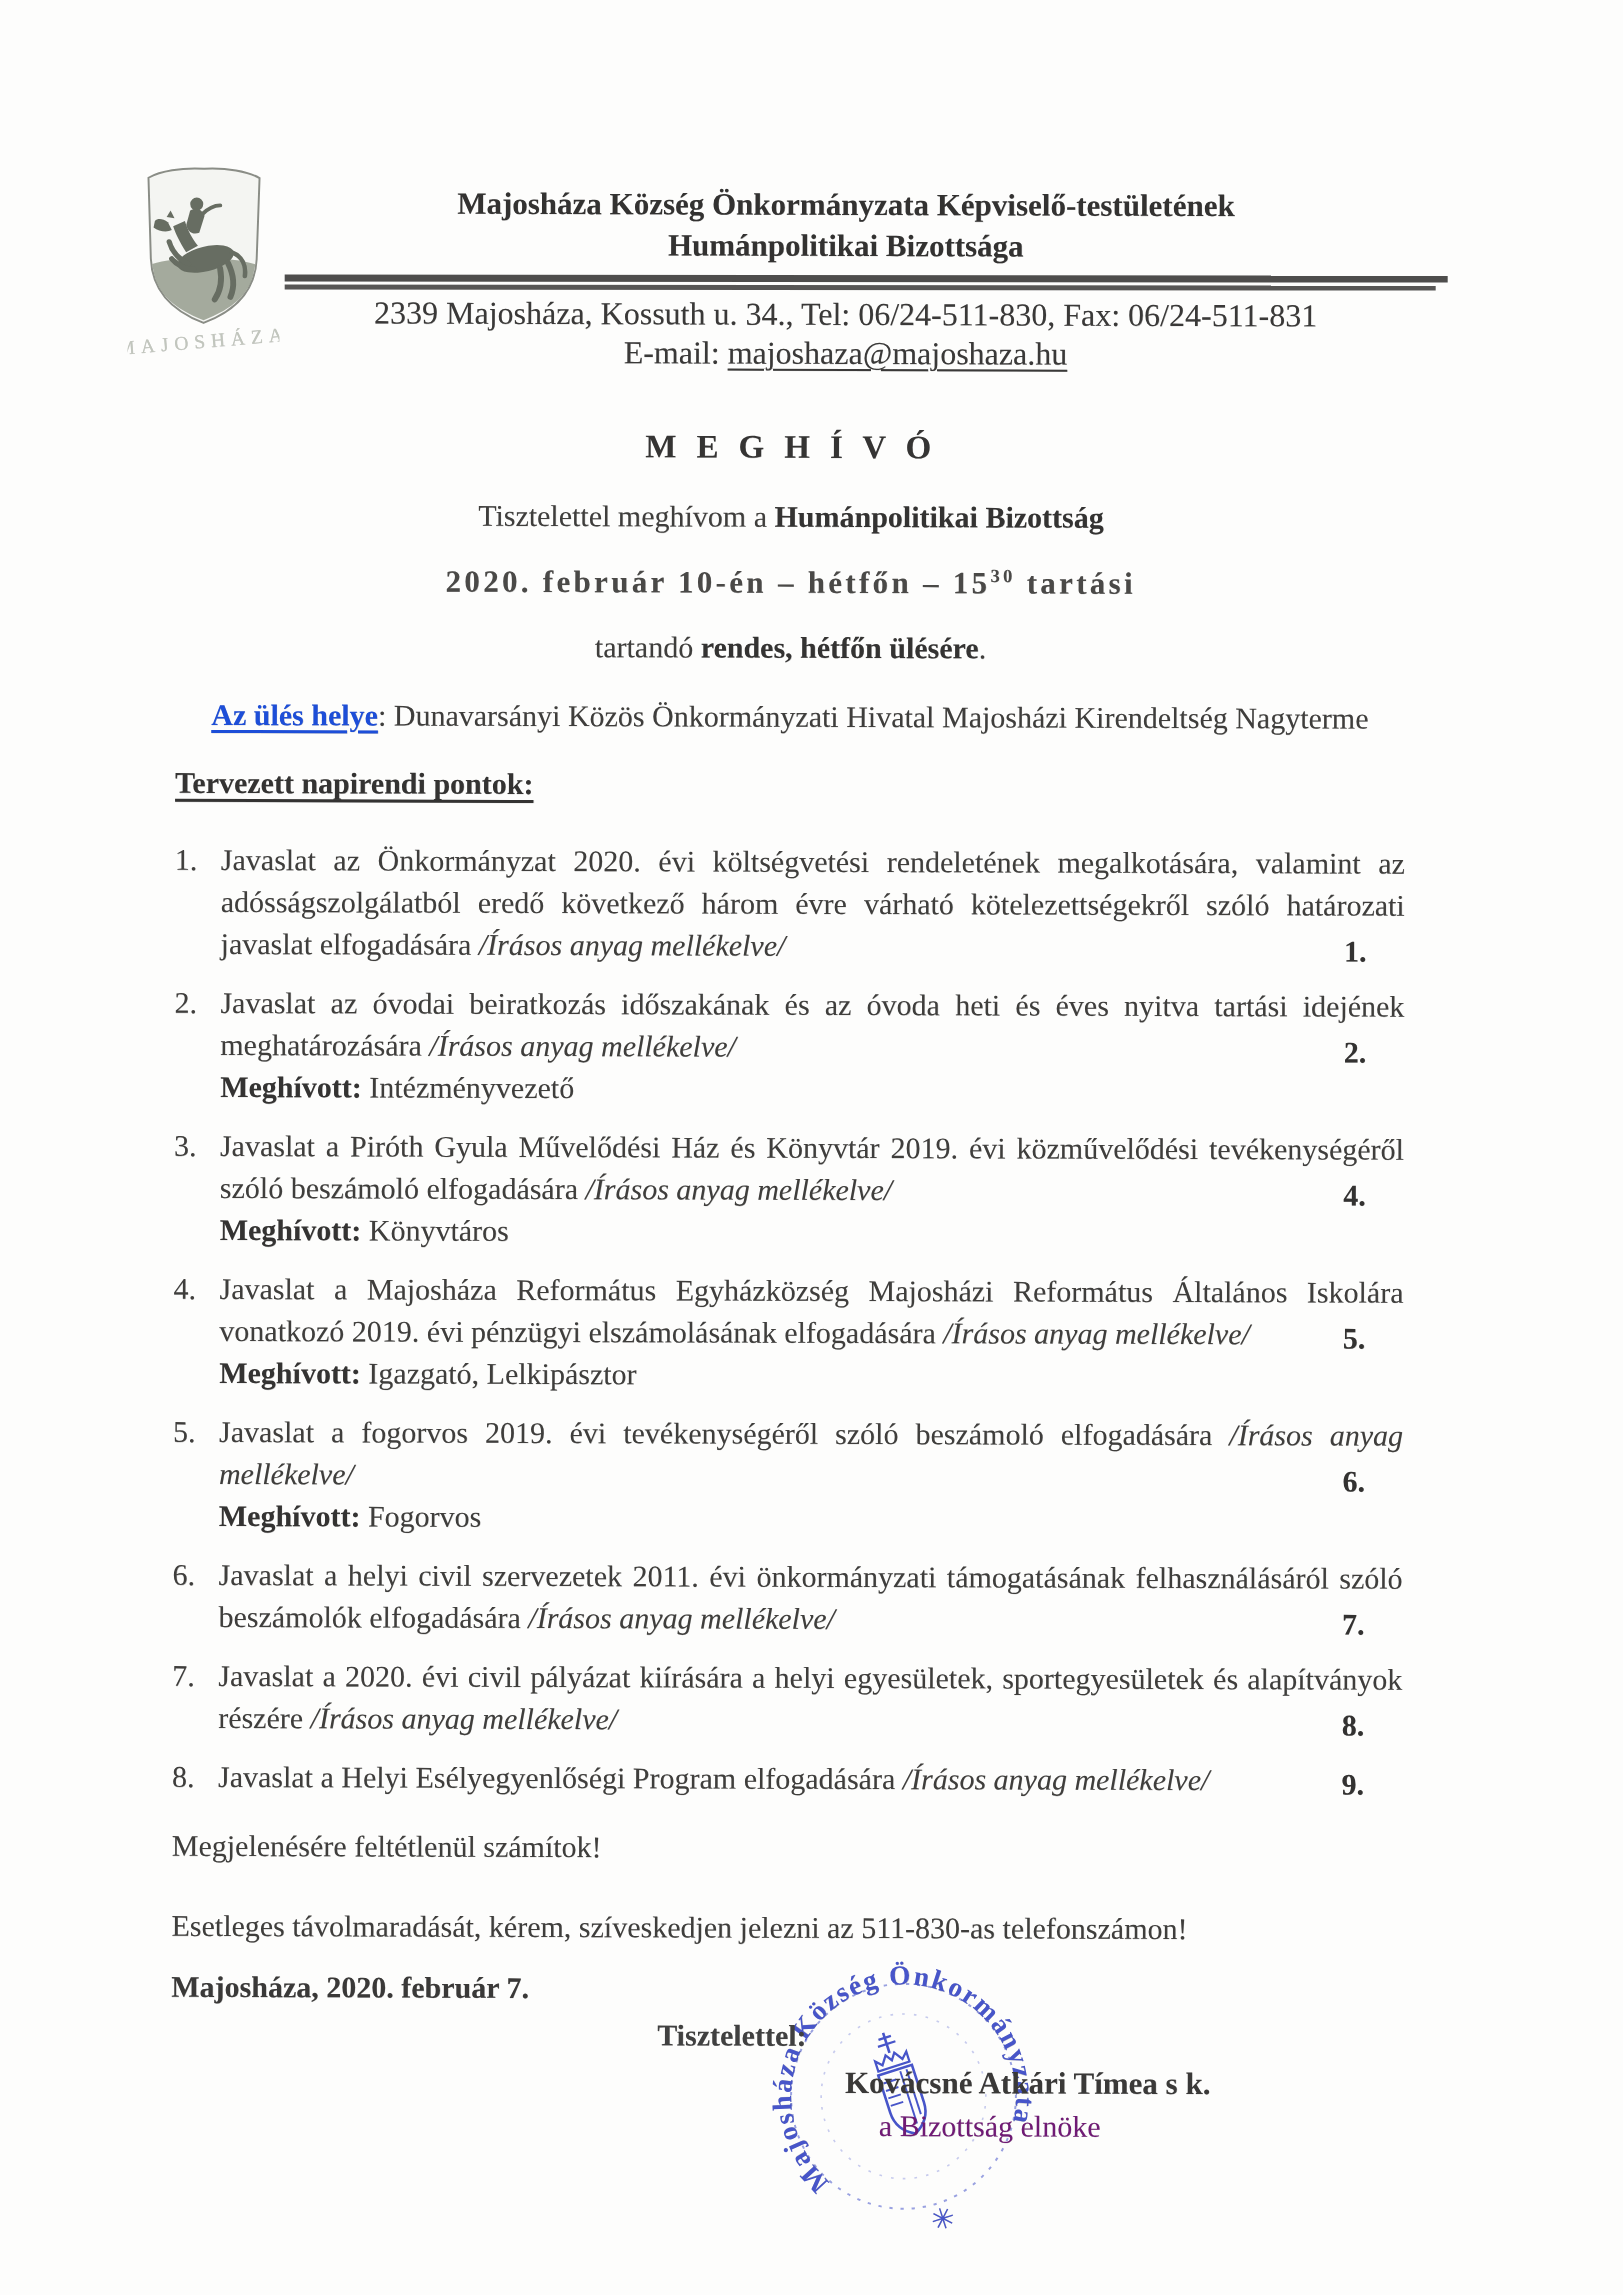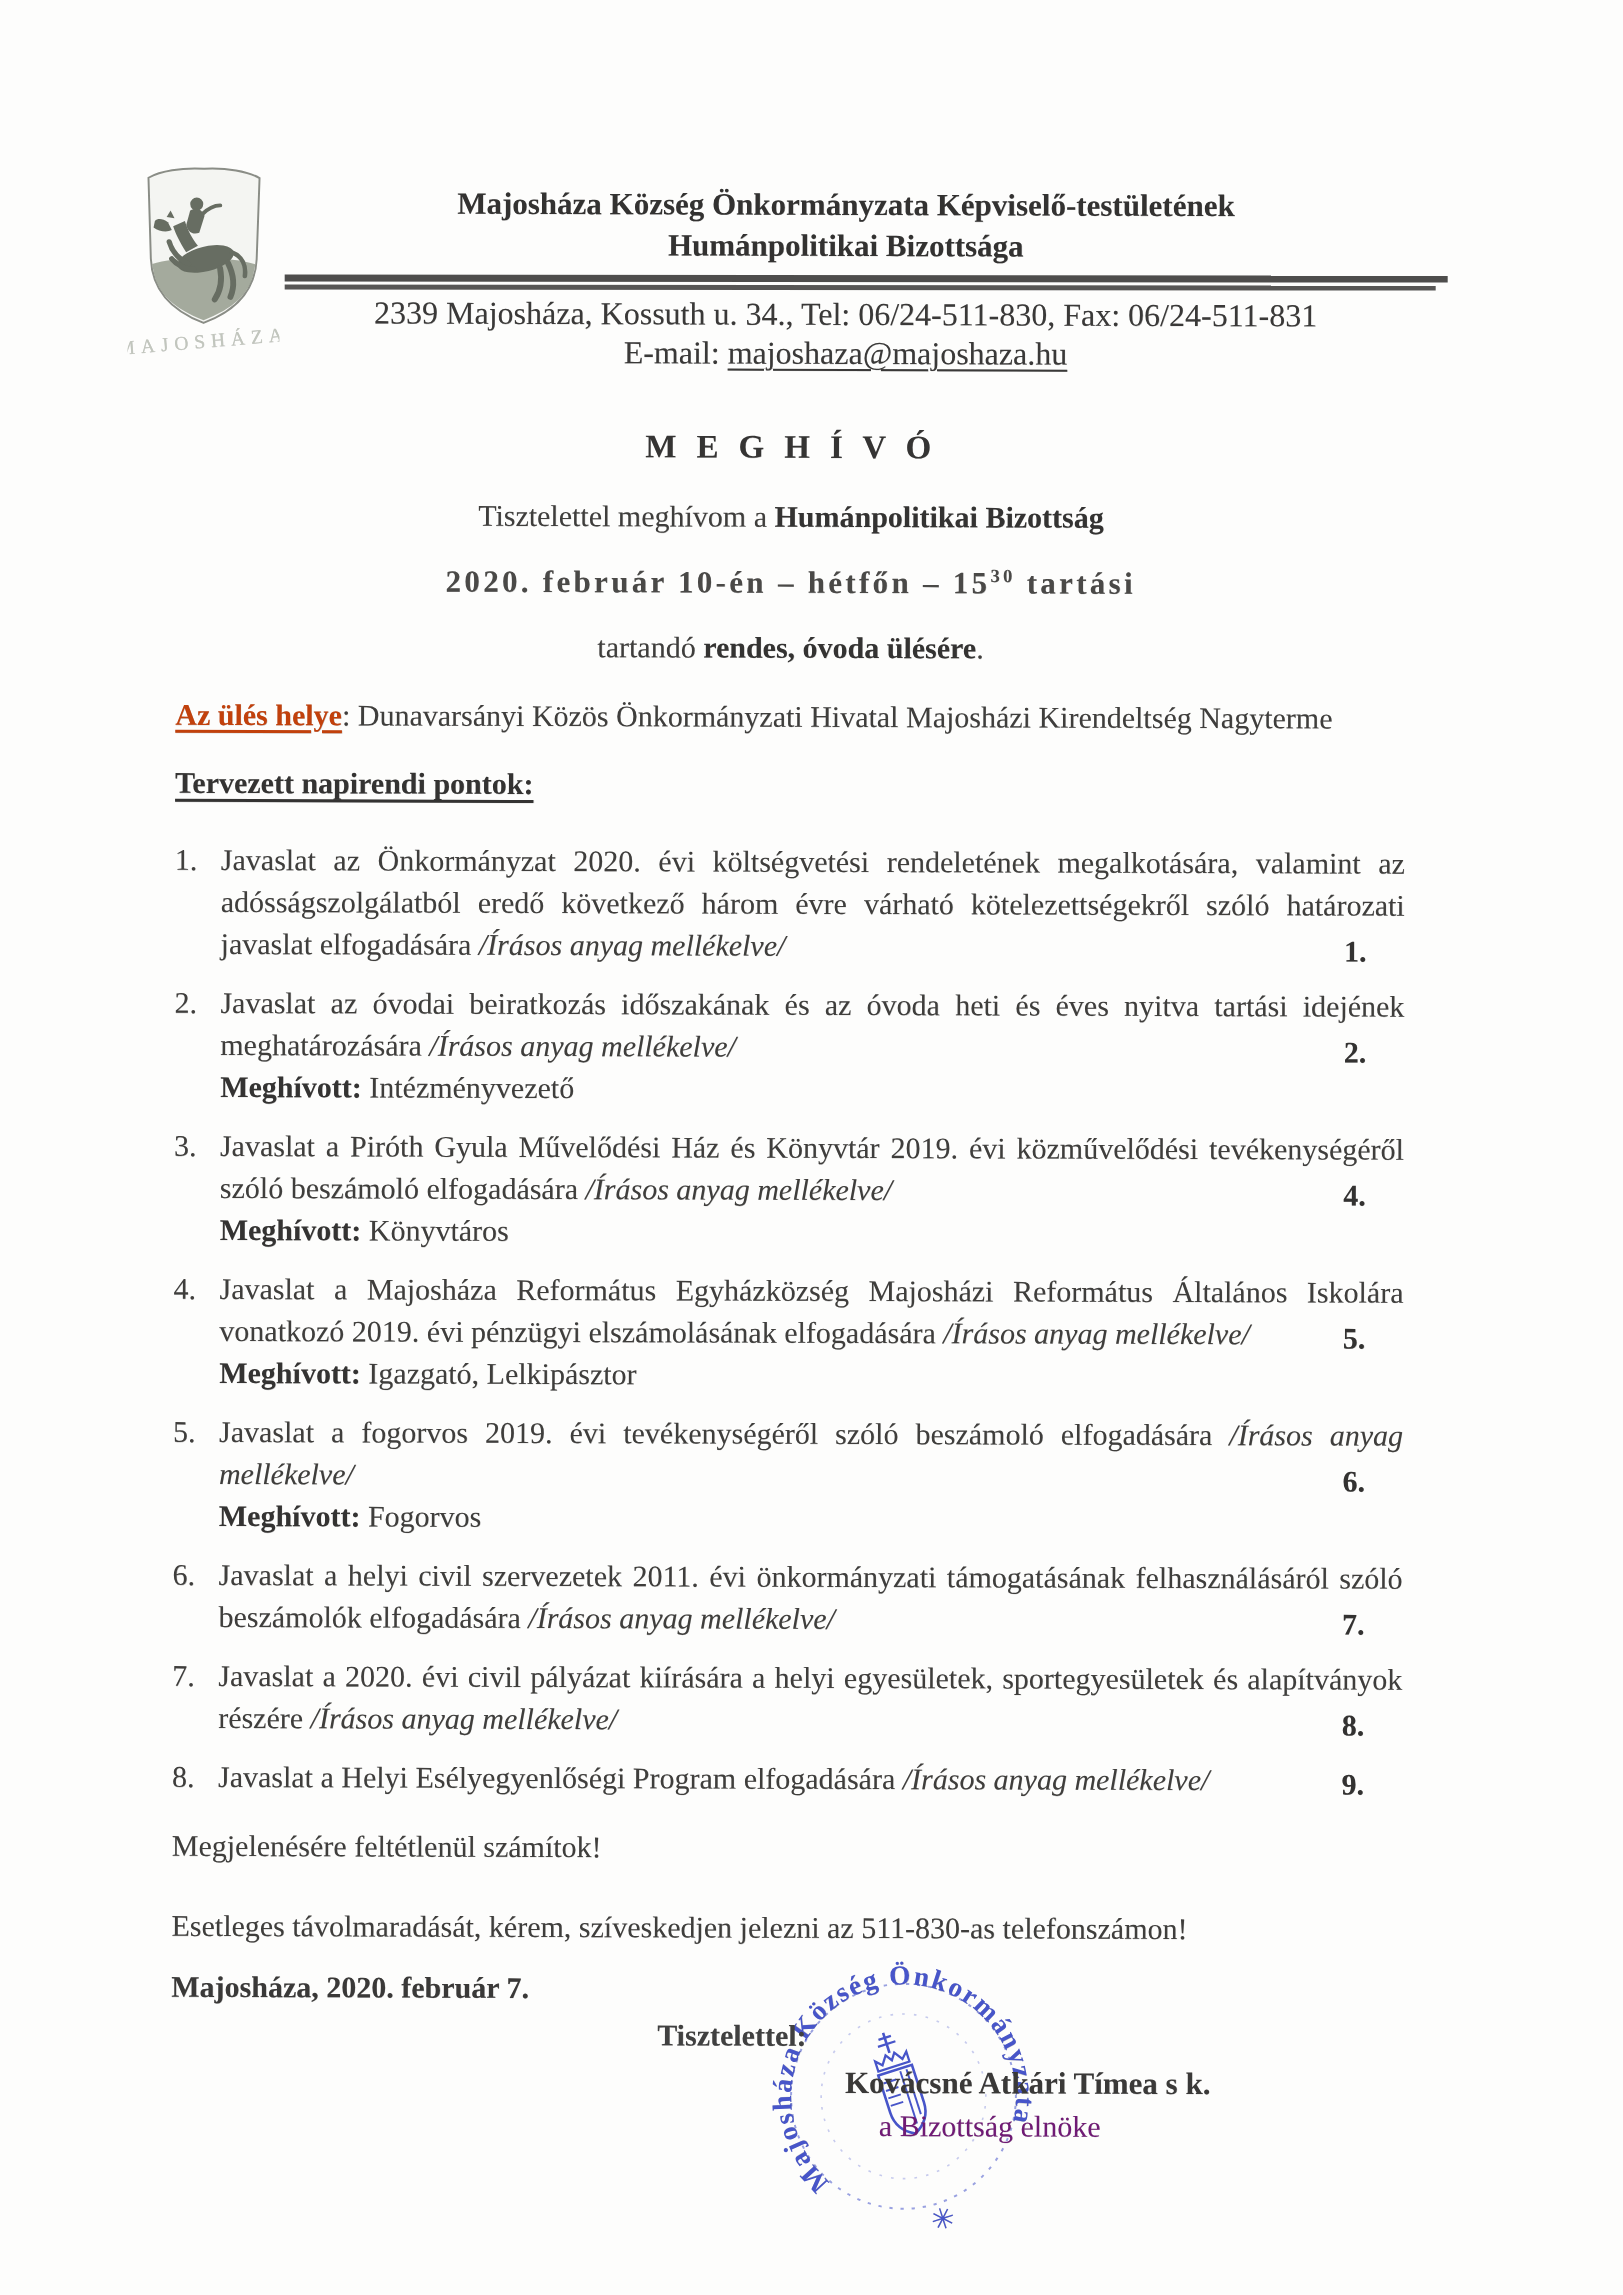--- a/index.html
+++ b/index.html
@@ -49,21 +49,22 @@
   .session { margin-top: 26px; line-height: 39px; }
   b.strong { color: #343332; }
 
   
   .location { margin: 30px 0 0 0; line-height: 39px; }
   .ulabel {
     font-weight: bold;
     text-decoration: underline;
     text-decoration-thickness: 2.6px;
     text-underline-offset: 5.2px;
-    color: #c2410c;
+    color: #1d4ed8;
+    margin-left: 36px;
   }
   .agenda-heading {
     margin: 29px 0 0 0;
     font-weight: bold; color: #343332;
     text-decoration: underline;
     text-decoration-thickness: 2.6px;
     text-underline-offset: 5.9px;
     line-height: 39px;
   }
 
@@ -136,21 +137,21 @@
       <div class="mail"><span>E-mail: </span><span class="email">majoshaza@majoshaza.hu</span></div>
     </div>
   </div>
 
   <div class="title">M E G H Í V Ó</div>
 
   <p class="center intro"><span>Tisztelettel meghívom a </span><b class="strong">Humánpolitikai Bizottság</b></p>
 
   <p class="center when"><span>2020. február 10-én – hétfőn – 15</span><sup>30</sup><span> tartási</span></p>
 
-  <p class="center session"><span>tartandó </span><b class="strong">rendes, óvoda ülésére</b><span>.</span></p>
+  <p class="center session"><span>tartandó </span><b class="strong">rendes, hétfőn ülésére</b><span>.</span></p>
 
   <p class="location"><span class="ulabel">Az ülés helye</span><span>: </span><span>Dunavarsányi Közös Önkormányzati Hivatal Majosházi Kirendeltség Nagyterme</span></p>
 
   <p class="agenda-heading">Tervezett napirendi pontok:</p>
 
   <ol class="agenda">
 
     <li class="agenda-item">
       <span class="no">1.</span>
       <div class="ibody">

